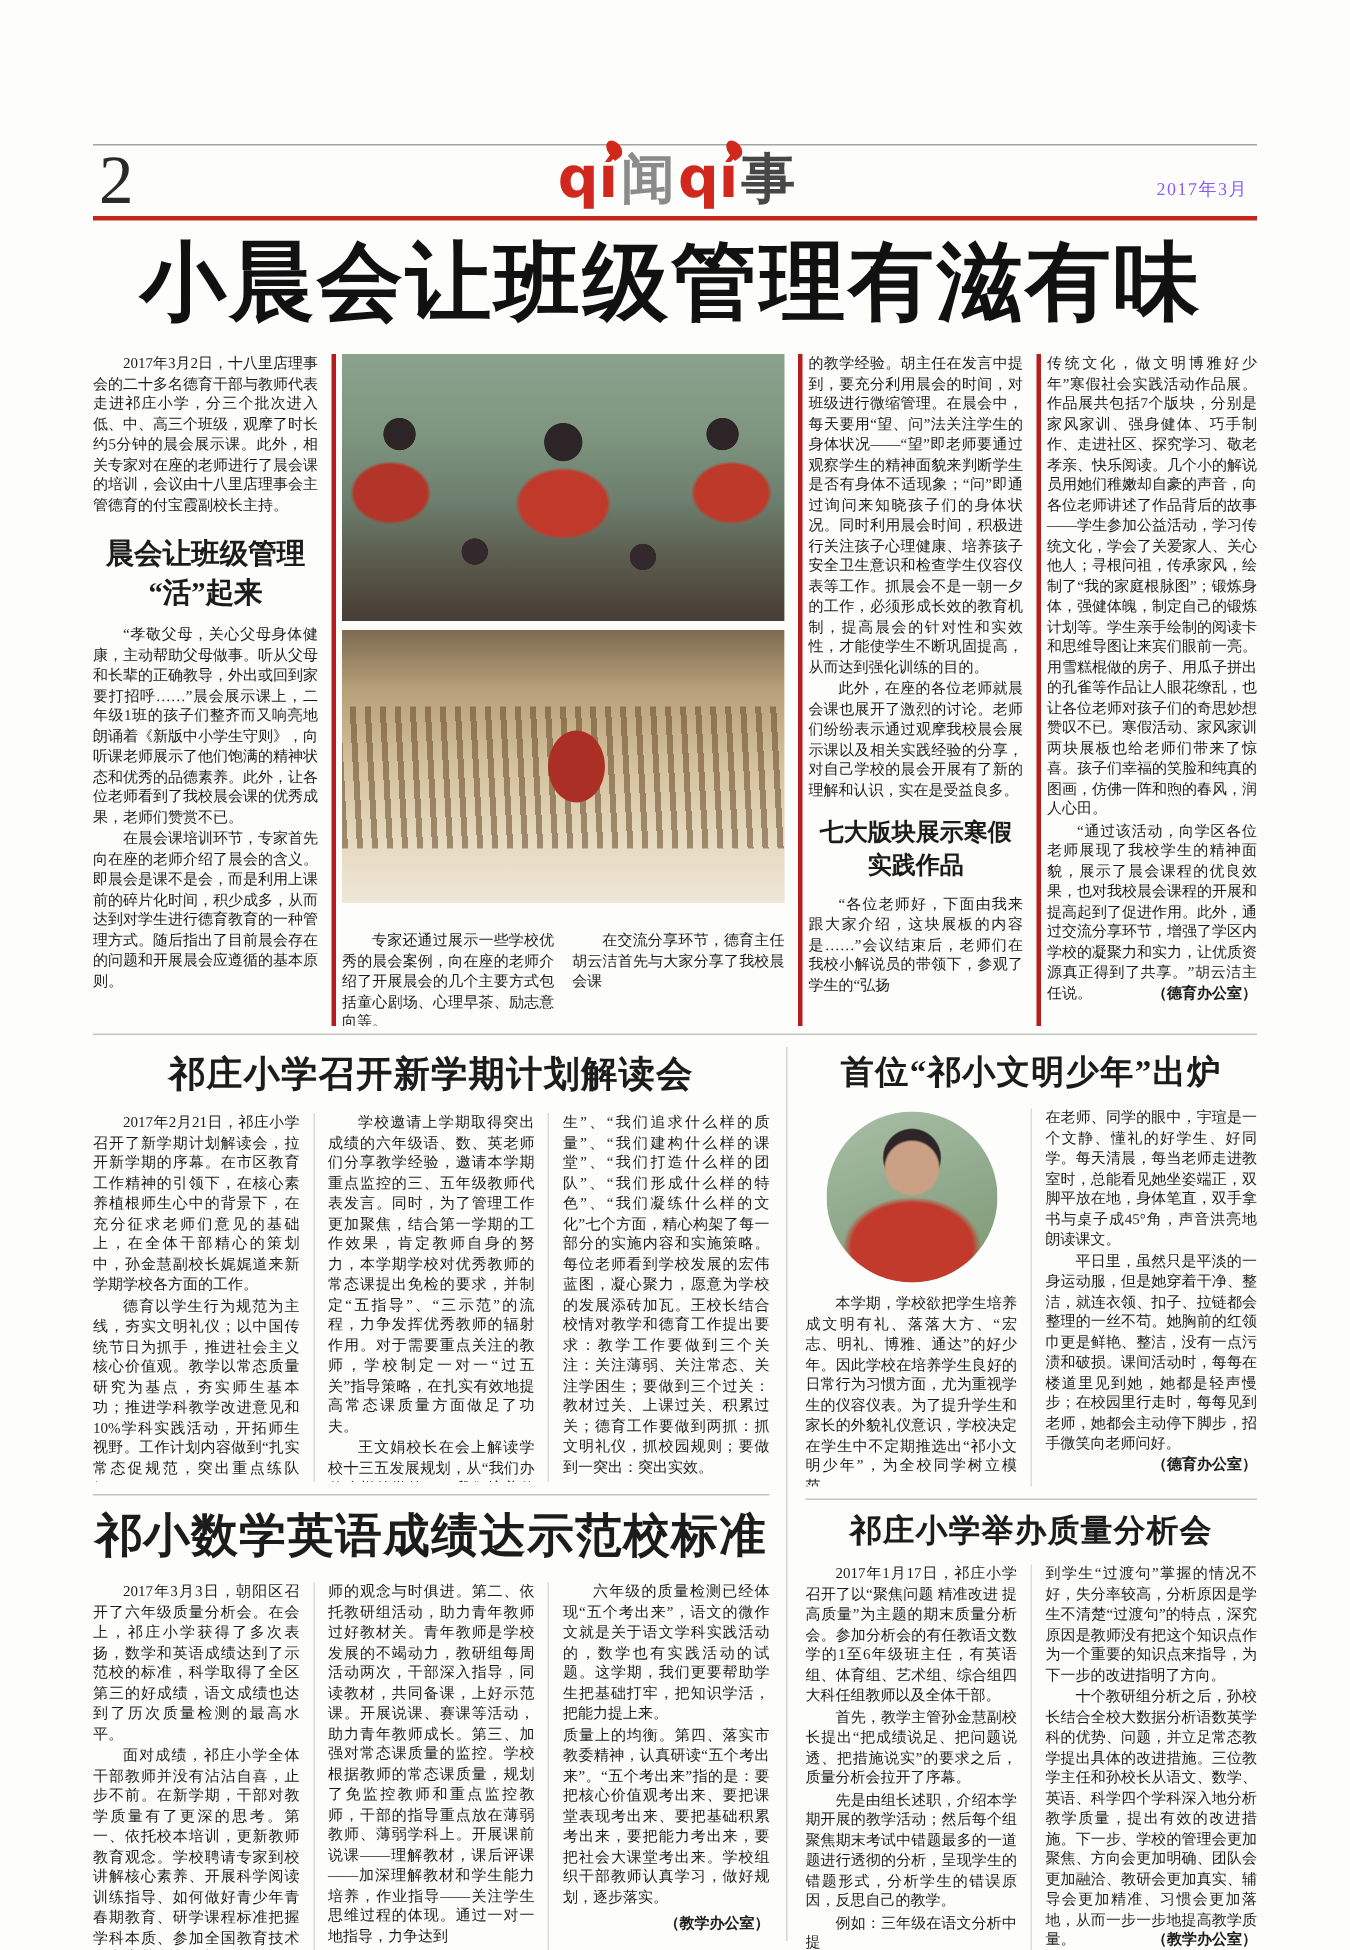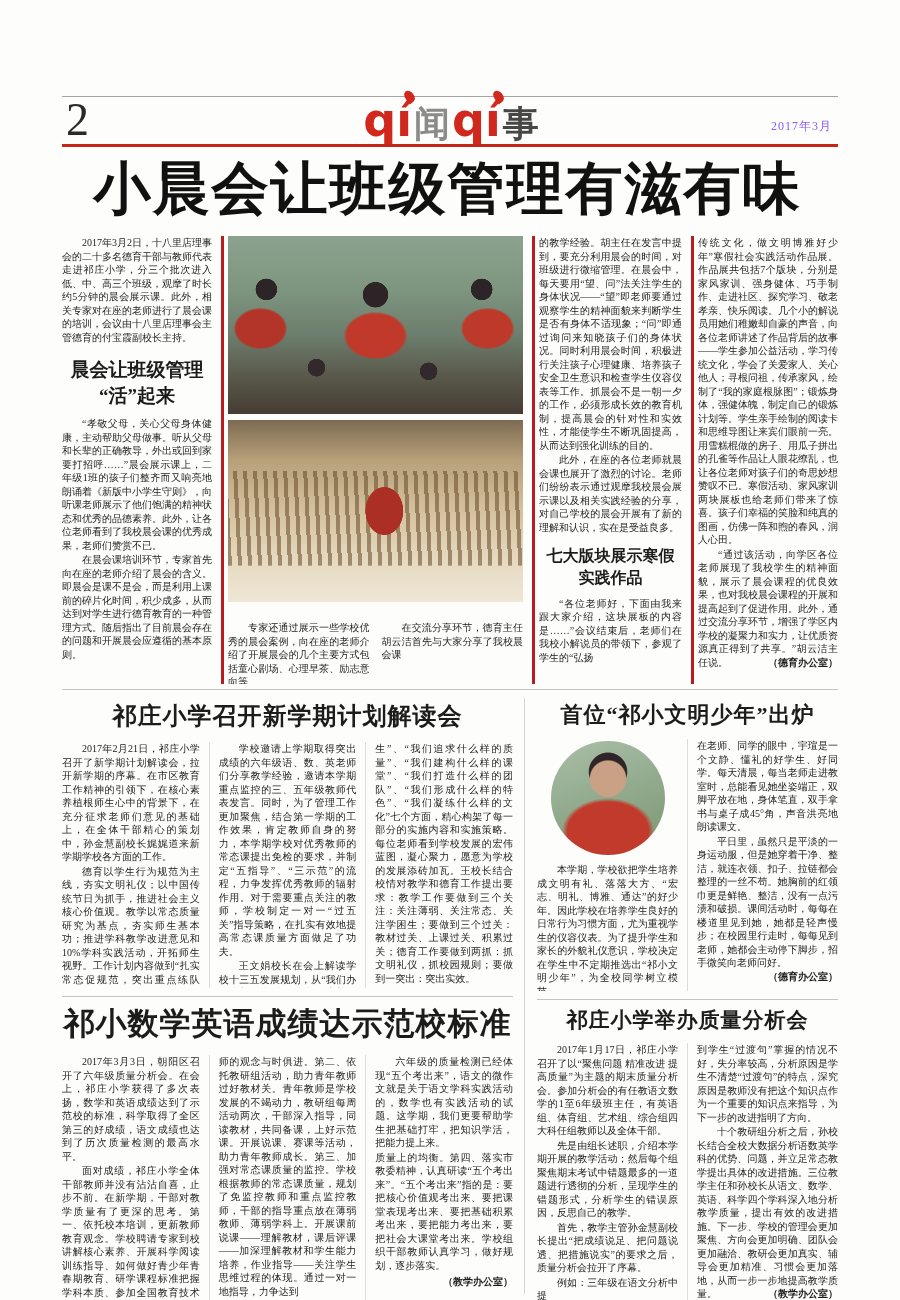--- a/index.html
+++ b/index.html
@@ -6,21 +6,21 @@
   html,body{background:#e9e9e9}
   .page{position:relative;width:900px;height:1300px;margin:0 auto;background:#fdfdfb;
         font-family:"Liberation Serif","DejaVu Serif",serif;color:#1c1c1c;overflow:hidden}
 
   
   .top-hairline{position:absolute;left:62px;right:62px;top:96px;height:1px;background:#a3a3a3}
   .red-rule{position:absolute;left:62px;right:62px;top:144px;height:3px;background:#c6261a}
   .page-num{position:absolute;left:66px;top:97px;font-size:46px;line-height:1;font-weight:400;color:#2a2a2a}
   .masthead{position:absolute;left:0;right:0;top:95px;text-align:center;white-space:nowrap}
   .masthead .mq{position:relative;display:inline-block;color:#d0281c;font-family:"DejaVu Sans","Liberation Sans",sans-serif;
-        font-weight:bold;font-size:46px;line-height:1.1;padding:0 2px}
+        font-weight:bold;font-size:38px;line-height:1.1;padding:0 2px}
   .masthead .mq::after{content:"";position:absolute;top:-5px;right:0;width:9px;height:13px;background:#d0281c;
         border-radius:60% 60% 60% 0;transform:rotate(-38deg)}
   .masthead .mc1{color:#8b8b8b;font-family:"DejaVu Sans","Liberation Sans",sans-serif;font-weight:bold;font-size:36px}
   .masthead .mc2{color:#474747;font-family:"DejaVu Sans","Liberation Sans",sans-serif;font-weight:bold;font-size:36px}
   .issue-date{position:absolute;right:68px;top:118px;font-size:12px;color:#8b5cf6;letter-spacing:1px}
 
   
   .p{font-size:10px;line-height:1.35;text-align:justify;text-indent:2em;margin:0 0 1px 0}
   .p.noind{text-indent:0}
   .attr{font-family:"Liberation Sans","DejaVu Sans",sans-serif;font-weight:bold;font-size:10px}
@@ -185,22 +185,22 @@
           <p class="p"><span>平日里，虽然只是平淡的一身运动服，但是她穿着干净、整洁，就连衣领、扣子、拉链都会整理的一丝不苟。她胸前的红领巾更是鲜艳、整洁，没有一点污渍和破损。课间活动时，每每在楼道里见到她，她都是轻声慢步；在校园里行走时，每每见到老师，她都会主动停下脚步，招手微笑向老师问好。</span><span class="attr attr-float">（德育办公室）</span></p>
         </div>
       </div>
 
       <div class="hr-half"></div>
 
       <h2 class="a5-head">祁庄小学举办质量分析会</h2>
       <div class="cols h258">
         <div>
           <p class="p">2017年1月17日，祁庄小学召开了以“聚焦问题 精准改进 提高质量”为主题的期末质量分析会。参加分析会的有任教语文数学的1至6年级班主任，有英语组、体育组、艺术组、综合组四大科任组教师以及全体干部。</p>
+          <p class="p">首先，教学主管孙金慧副校长提出“把成绩说足、把问题说透、把措施说实”的要求之后，质量分析会拉开了序幕。</p>
           <p class="p">先是由组长述职，介绍本学期开展的教学活动；然后每个组聚焦期末考试中错题最多的一道题进行透彻的分析，呈现学生的错题形式，分析学生的错误原因，反思自己的教学。</p>
-          <p class="p">首先，教学主管孙金慧副校长提出“把成绩说足、把问题说透、把措施说实”的要求之后，质量分析会拉开了序幕。</p>
           <p class="p">例如：三年级在语文分析中提</p>
         </div>
         <div>
           <p class="p noind">到学生“过渡句”掌握的情况不好，失分率较高，分析原因是学生不清楚“过渡句”的特点，深究原因是教师没有把这个知识点作为一个重要的知识点来指导，为下一步的改进指明了方向。</p>
           <p class="p"><span>十个教研组分析之后，孙校长结合全校大数据分析语数英学科的优势、问题，并立足常态教学提出具体的改进措施。三位教学主任和孙校长从语文、数学、英语、科学四个学科深入地分析教学质量，提出有效的改进措施。下一步、学校的管理会更加聚焦、方向会更加明确、团队会更加融洽、教研会更加真实、辅导会更加精准、习惯会更加落地，从而一步一步地提高教学质量。</span><span class="attr attr-float">（教学办公室）</span></p>
         </div>
       </div>
     </div>
 
   </div>

